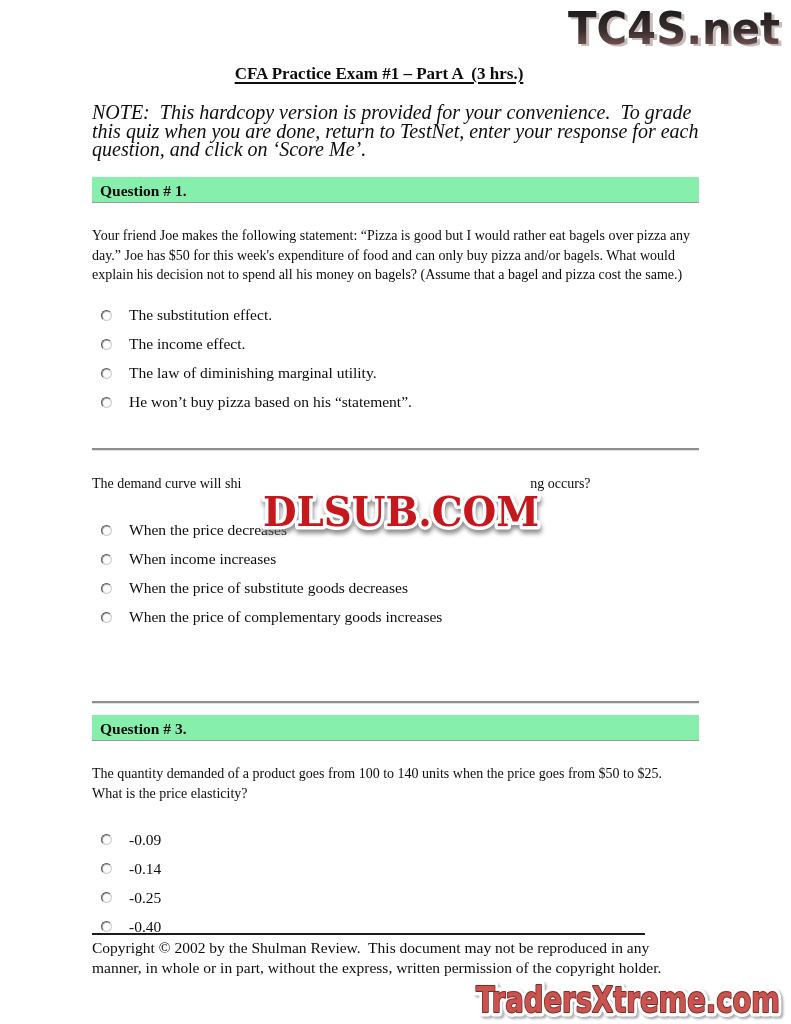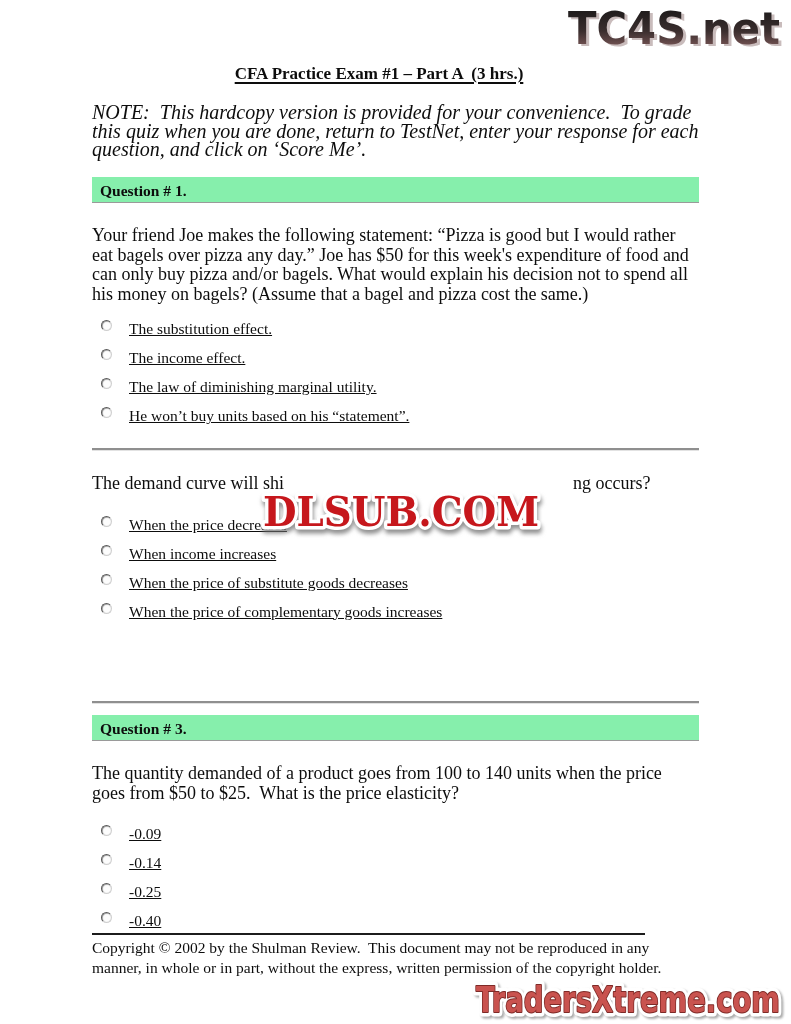--- a/index.html
+++ b/index.html
@@ -46,27 +46,27 @@
     border-bottom:1px solid #e2e2e2;
     margin-bottom:11px;
   }
   .qbar {
     height:26px; background:#86efac;
     border-bottom:1px solid #9a9a9a;
     padding:2px 0 0 8px;
     font-weight:bold; font-size:15.5px; line-height:23px;
   }
   .qtext {
-    margin-top:23px; font-size:18px; line-height:19.5px; white-space:pre-wrap;
+    margin-top:23px; font-size:14px; line-height:19.5px; white-space:pre-wrap;
   }
   .wm-gap { display:inline-block; width:289px; }
 
   .options { margin-top:16px; }
   #q2 .options, #q3 .options { margin-top:22px; }
-  .option { display:flex; height:29px;text-decoration:underline; }
+  .option { display:flex; align-items:center; height:29px; }
   .radio {
     flex:none; width:11px; height:11px; border-radius:50%;
     background:#fdfdfd; margin-left:9px;
     border:1px solid; border-color:#5a5a5a #cfcfcf #cfcfcf #5a5a5a;
     box-shadow:inset 0.5px 0.5px 1px rgba(70,70,70,.75);
     cursor:pointer;
   }
   .olabel { margin-left:17px; font-size:15.5px; }
 
   
@@ -125,21 +125,21 @@
       <div class="option">
         <span class="radio"></span>
         <span class="olabel">The income effect.</span>
       </div>
       <div class="option">
         <span class="radio"></span>
         <span class="olabel">The law of diminishing marginal utility.</span>
       </div>
       <div class="option">
         <span class="radio"></span>
-        <span class="olabel">He won’t buy units based on his “statement”.</span>
+        <span class="olabel">He won’t buy pizza based on his “statement”.</span>
       </div>
     </div>
   </section>
 
   <section class="q" id="q2">
     <div class="divider"></div>
     <div class="qtext"><span>The demand curve will shi</span><span class="wm-gap"></span><span>ng occurs?</span></div>
     <div class="options">
       <div class="option">
         <span class="radio"></span>

